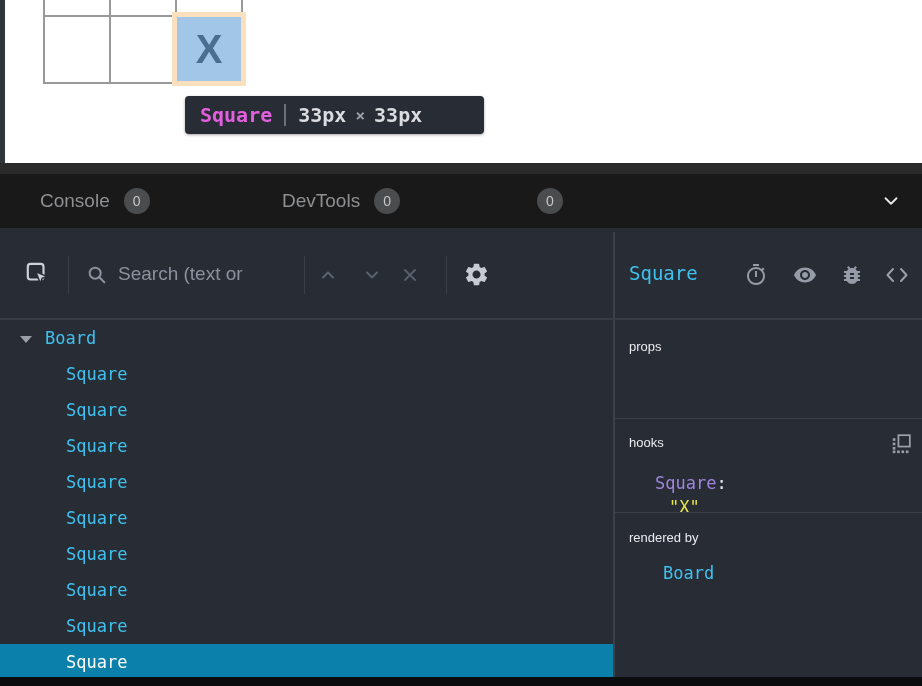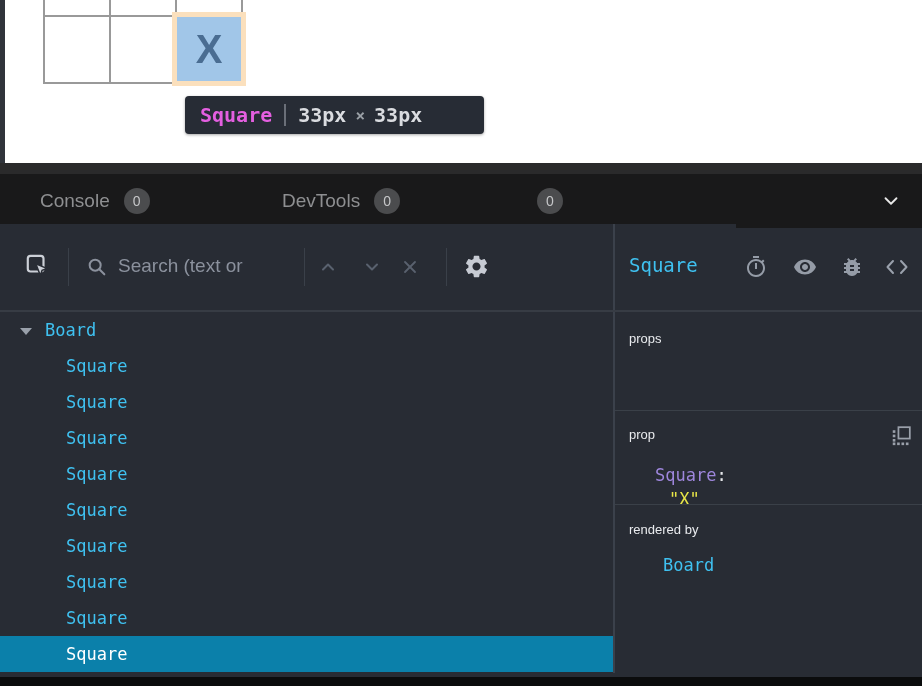--- a/index.html
+++ b/index.html
@@ -35,21 +35,21 @@
   .tabbar { position:absolute; left:0; top:174px; width:922px; height:54px; background:#19191a; }
   .tab { position:absolute; top:0; height:54px; display:flex; align-items:center; gap:14px; cursor:pointer; }
   .tab-label { font-size:19px; color:#8e8f91; }
   .tab.active .tab-label { color:#fdfdfd; font-weight:bold; }
   .badge {
     width:26px; height:26px; border-radius:50%; background:#4b4c4e; color:#c6c7c9;
     font-size:14px; display:flex; align-items:center; justify-content:center;
   }
   .tab-chevron { position:absolute; left:880px; top:16px; width:22px; height:22px; color:#e8e8e8; cursor:pointer; }
   
-  .devtools { position:absolute; left:0; top:224px; width:736px; height:449px; background:#282c34; }
+  .devtools { position:absolute; left:0; top:232px; width:736px; height:449px; background:#282c34; }
   .vdivider { position:absolute; left:613px; top:0; width:2px; height:449px; background:#3b414b; }
   .hdivider { position:absolute; left:0; top:86px; width:922px; height:2px; background:#373c44; }
   .sep { position:absolute; top:24px; width:1px; height:38px; background:#3a4049; }
   .icon { color:#959ca7; display:inline-block; }
   .icon svg { display:block; }
   .ibtn { position:absolute; cursor:pointer; }
   .inspect-btn { left:24px; top:28px; color:#ccd0d7; }
   .search-icon { left:86px; top:32px; color:#8b919d; }
   .search-input {
     position:absolute; left:118px; top:26px; width:186px; height:32px;
@@ -247,21 +247,21 @@
           <span>Square</span>
         </div>
       <div class="tree-row child selected">
           <span>Square</span>
         </div>
     </div>
 
     <div class="rp-line sec-header props-header">props</div>
     <div class="rp-div div-1"></div>
 
-    <div class="rp-line sec-header hooks-header">prop</div>
+    <div class="rp-line sec-header hooks-header">hooks</div>
     <span class="icon ibtn hooknames-btn">
       <svg width="21" height="21" viewBox="0 0 24 24" fill="currentColor">
         <rect x="8.5" y="2.5" width="13" height="13" fill="none" stroke="currentColor" stroke-width="2"></rect>
         <rect x="2" y="6" width="3" height="3"></rect>
           <rect x="2" y="11" width="3" height="3"></rect>
           <rect x="2" y="16" width="3" height="3"></rect>
           <rect x="2" y="20" width="3" height="3"></rect>
         <rect x="7" y="20" width="3" height="3"></rect>
           <rect x="12" y="20" width="3" height="3"></rect>
           <rect x="17" y="20" width="3" height="3"></rect>

